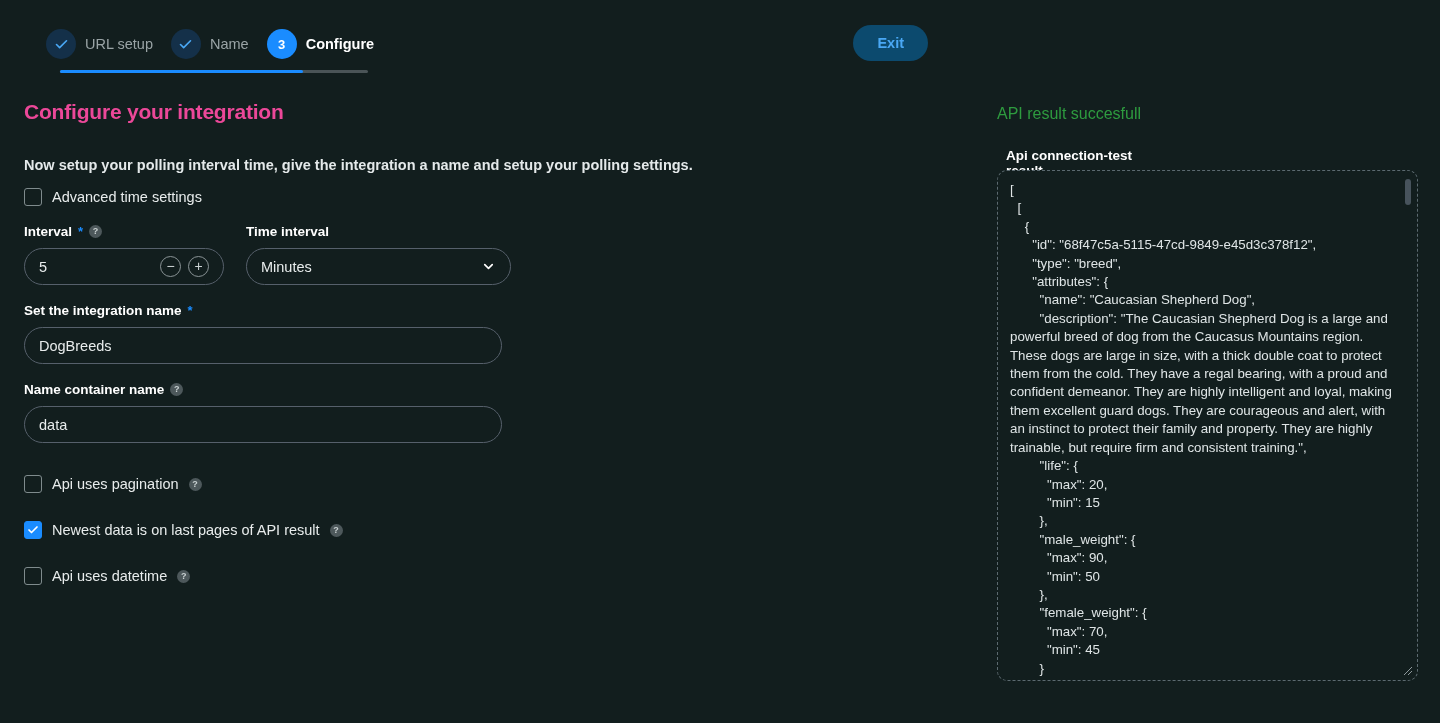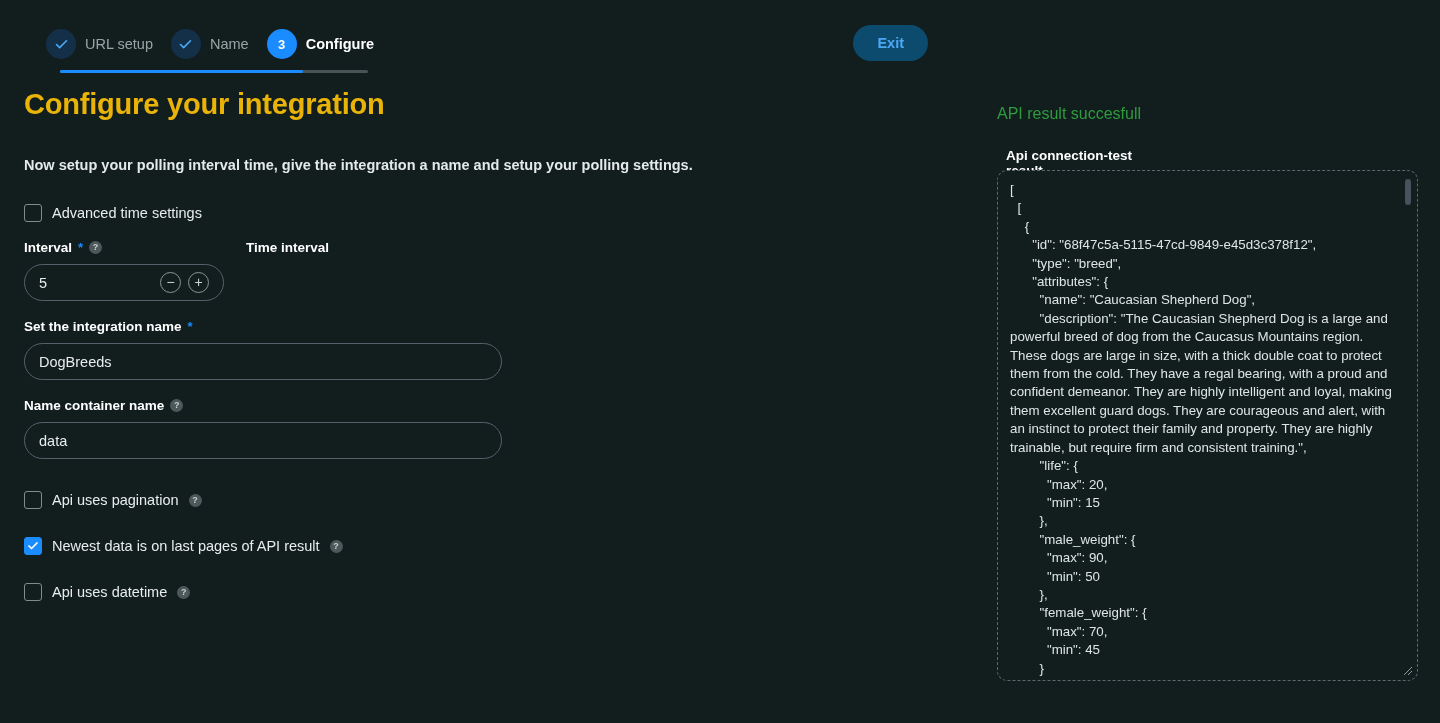--- a/index.html
+++ b/index.html
@@ -96,42 +96,42 @@
     font-size: 14.5px;
     font-weight: 700;
     font-family: "Liberation Sans", sans-serif;
     cursor: pointer;
   }
 
   
   .page-title {
     position: absolute;
     left: 24px;
-    top: 88px;
+    top: 100px;
     margin: 0;
-    font-size: 29px;
-    font-weight: 700;
-    color: #eab308;
+    font-size: 21px;
+    font-weight: 700;
+    color: #ec4899;
     letter-spacing: -0.2px;
   }
   .page-sub {
     position: absolute;
     left: 24px;
     top: 157px;
     margin: 0;
     font-size: 14.5px;
     color: #e4e9ea;
     font-weight: bold;
   }
 
   
   .form {
     position: absolute;
     left: 24px;
-    top: 204px;
+    top: 188px;
     width: 500px;
   }
   .check-row {
     display: flex;
     align-items: center;
     gap: 10px;
     margin-bottom: 18px;
     cursor: pointer;
   }
   .cbox {
@@ -374,20 +374,28 @@
             <button class="round-btn">
               <span>+</span>
             </button>
           </div>
         </div>
       </div>
 
       <div class="w-time">
         <div class="field-label">
           <span>Time interval</span>
+        </div>
+        <div class="input-shell">
+          <span class="fake-value">Minutes</span>
+          <span class="chev">
+            <svg width="15" height="15" viewBox="0 0 24 24" fill="none" stroke="#ffffff" stroke-width="2.6" stroke-linecap="round" stroke-linejoin="round">
+              <polyline points="6 9 12 15 18 9"></polyline>
+            </svg>
+          </span>
         </div>
       </div>
 
     </div>
 
     <div class="field-block">
       <div class="field-label">
         <span>Set the integration name</span>
         <span class="req-star">*</span>
       </div>

